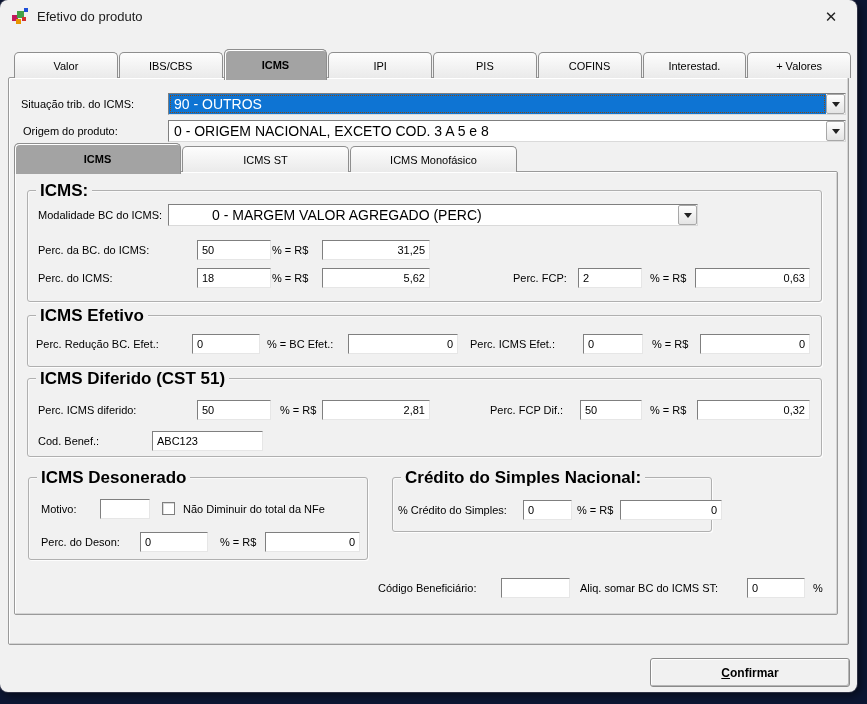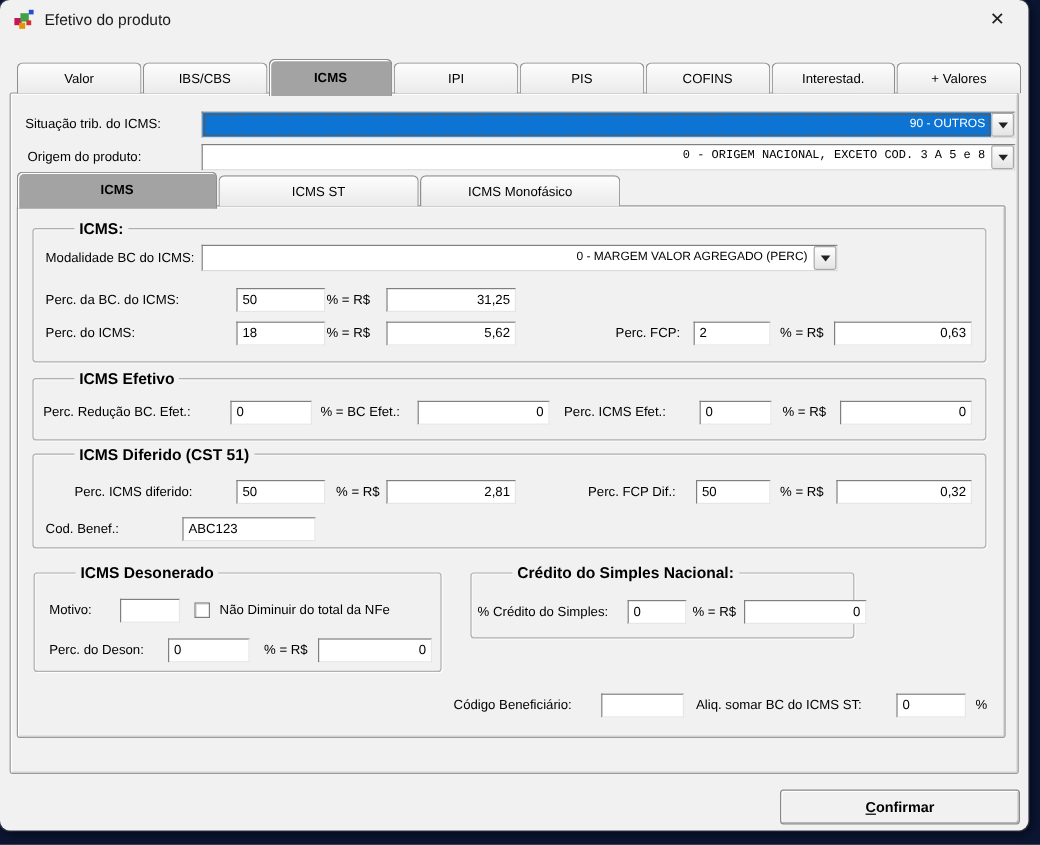--- a/index.html
+++ b/index.html
@@ -52,38 +52,38 @@
 
   
   .group {
     position:absolute; box-sizing:border-box;
     border:1px solid #b0b0b0; border-radius:3px;
     box-shadow:1px 1px 0 rgba(255,255,255,.85), inset 1px 1px 0 rgba(255,255,255,.6);
     z-index:2;
   }
   .group .legend {
     position:absolute; top:-8px; left:8px; background:#f1f1f1;
-    padding:0 4px; font-size:13px; font-weight:bold; line-height:15px; white-space:nowrap;margin-left:26px;
+    padding:0 4px; font-size:17px; font-weight:bold; line-height:15px; white-space:nowrap;
   }
 
   
   .lbl { position:absolute; font-size:11px; line-height:20px; color:#000; white-space:nowrap; z-index:3; }
   .inp {
     position:absolute; box-sizing:border-box; height:20px; z-index:3;
     background:#fff; border:1px solid; border-color:#7f7f7f #e6e6e6 #e6e6e6 #7f7f7f;
     font-family:"Liberation Sans","DejaVu Sans",sans-serif; font-size:11px;
     padding:1px 4px; color:#000; outline:none;
   }
   .inp.right { text-align:right; }
   .combo {
     position:absolute; box-sizing:border-box; height:22px; z-index:3;
     background:#fff; border:1px solid; border-color:#7f7f7f #dadada #dadada #7f7f7f;
     display:flex; cursor:default;
   }
-  .combo .txt { flex:1; font-size:10px; line-height:20px; padding:0 5px; overflow:hidden; white-space:nowrap;text-align:right; }
+  .combo .txt { flex:1; font-size:14px; line-height:20px; padding:0 5px; overflow:hidden; white-space:nowrap; }
   .combo.sel .txt { background:#0e74d3; color:#fff; outline:1px dotted #8a4a10; outline-offset:-2px; }
   .dd {
     width:19px; box-sizing:border-box;
     background:linear-gradient(#fefefe,#e4e4e4);
     border:1px solid #a8a8a8; border-radius:2px;
     display:flex; align-items:flex-start; justify-content:center;
   }
   .arrow { width:0; height:0; border:4px solid transparent; border-top:5px solid #222; margin-top:7px; }
 
   .checkbox {
@@ -133,21 +133,21 @@
 
   <span class="lbl" style="left:21px; top:94px;">Situação trib. do ICMS:</span>
   <div class="combo sel" style="left:168px; top:93px; width:678px;">
     <span class="txt">90 - OUTROS</span>
     <span class="dd">
         <span class="arrow"></span>
       </span>
   </div>
 
   <span class="lbl" style="left:23px; top:121px;">Origem do produto:</span>
-  <div class="combo" style="left:168px; top:120px; width:678px;font-family:Liberation Mono, monospace;">
+  <div class="combo" style="left:168px; top:120px; width:678px;">
     <span class="txt">0 - ORIGEM NACIONAL, EXCETO COD. 3 A 5 e 8</span>
     <span class="dd">
         <span class="arrow"></span>
       </span>
   </div>
 
   <div class="panel sub-panel"></div>
 
   <div class="tabstrip sub-tabs">
     <div class="tab active">ICMS</div>
@@ -189,21 +189,21 @@
   <span class="lbl" style="left:267px; top:334px;">% = BC Efet.:</span>
   <input class="inp right" style="left: 348px; top: 334px; width: 110px;" value="0">
   <span class="lbl" style="left:470px; top:334px;">Perc. ICMS Efet.:</span>
   <input class="inp" style="left: 583px; top: 334px; width: 60px;" value="0">
   <span class="lbl" style="left:652px; top:334px;">% = R$</span>
   <input class="inp right" style="left: 700px; top: 334px; width: 110px;" value="0">
 
   <div class="group" style="left:27px; top:378px; width:795px; height:79px;">
     <span class="legend">ICMS Diferido (CST 51)</span>
   </div>
-  <span class="lbl" style="left:38px; top:400px;margin-left:24px;">Perc. ICMS diferido:</span>
+  <span class="lbl" style="left:38px; top:400px;">Perc. ICMS diferido:</span>
   <input class="inp" style="left: 197px; top: 400px; width: 74px;" value="50">
   <span class="lbl" style="left:280px; top:400px;">% = R$</span>
   <input class="inp right" style="left: 322px; top: 400px; width: 108px;" value="2,81">
   <span class="lbl" style="left:490px; top:400px;">Perc. FCP Dif.:</span>
   <input class="inp" style="left: 580px; top: 400px; width: 62px;" value="50">
   <span class="lbl" style="left:650px; top:400px;">% = R$</span>
   <input class="inp right" style="left: 697px; top: 400px; width: 113px;" value="0,32">
   <span class="lbl" style="left:38px; top:431px;">Cod. Benef.:</span>
   <input class="inp" style="left: 152px; top: 431px; width: 111px;" value="ABC123">
 

